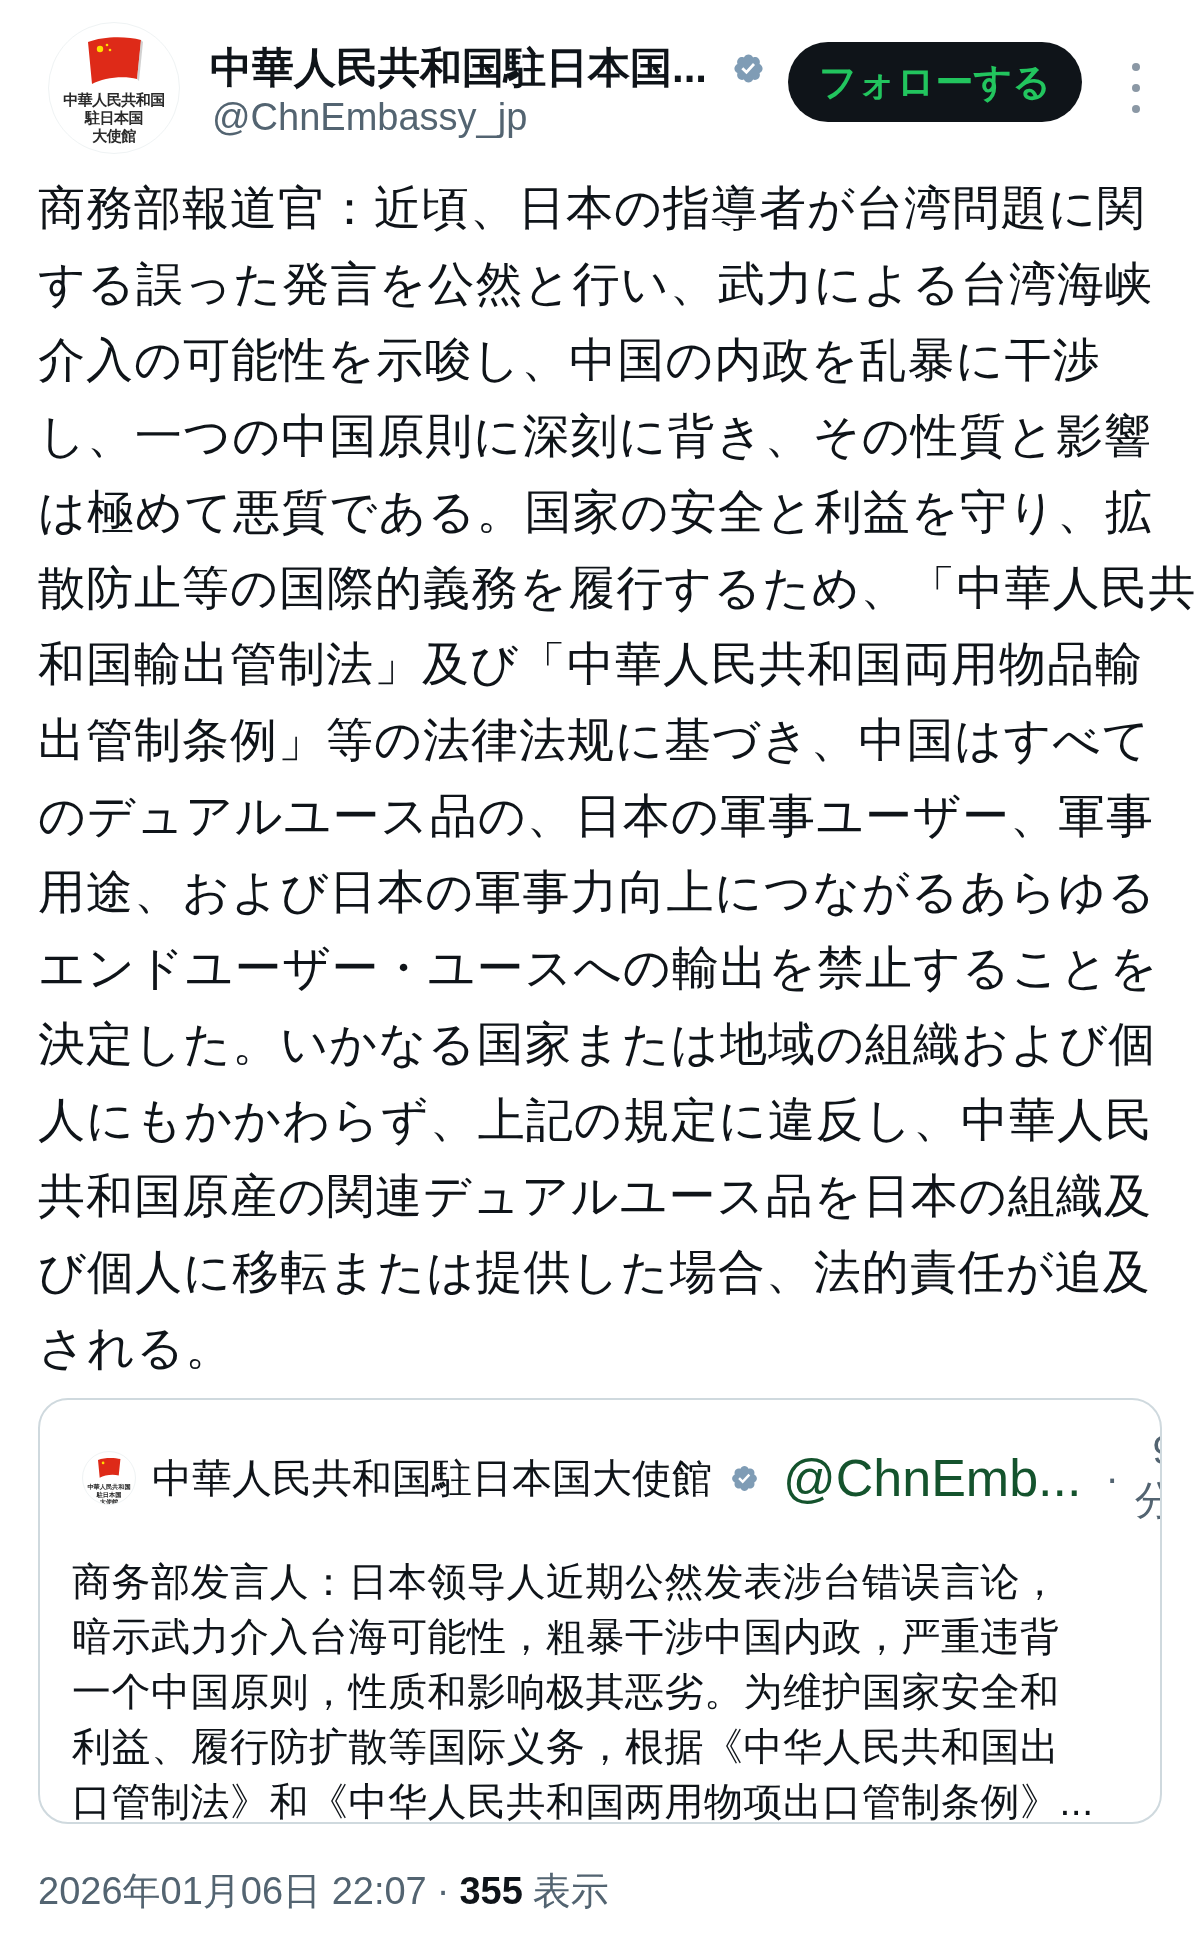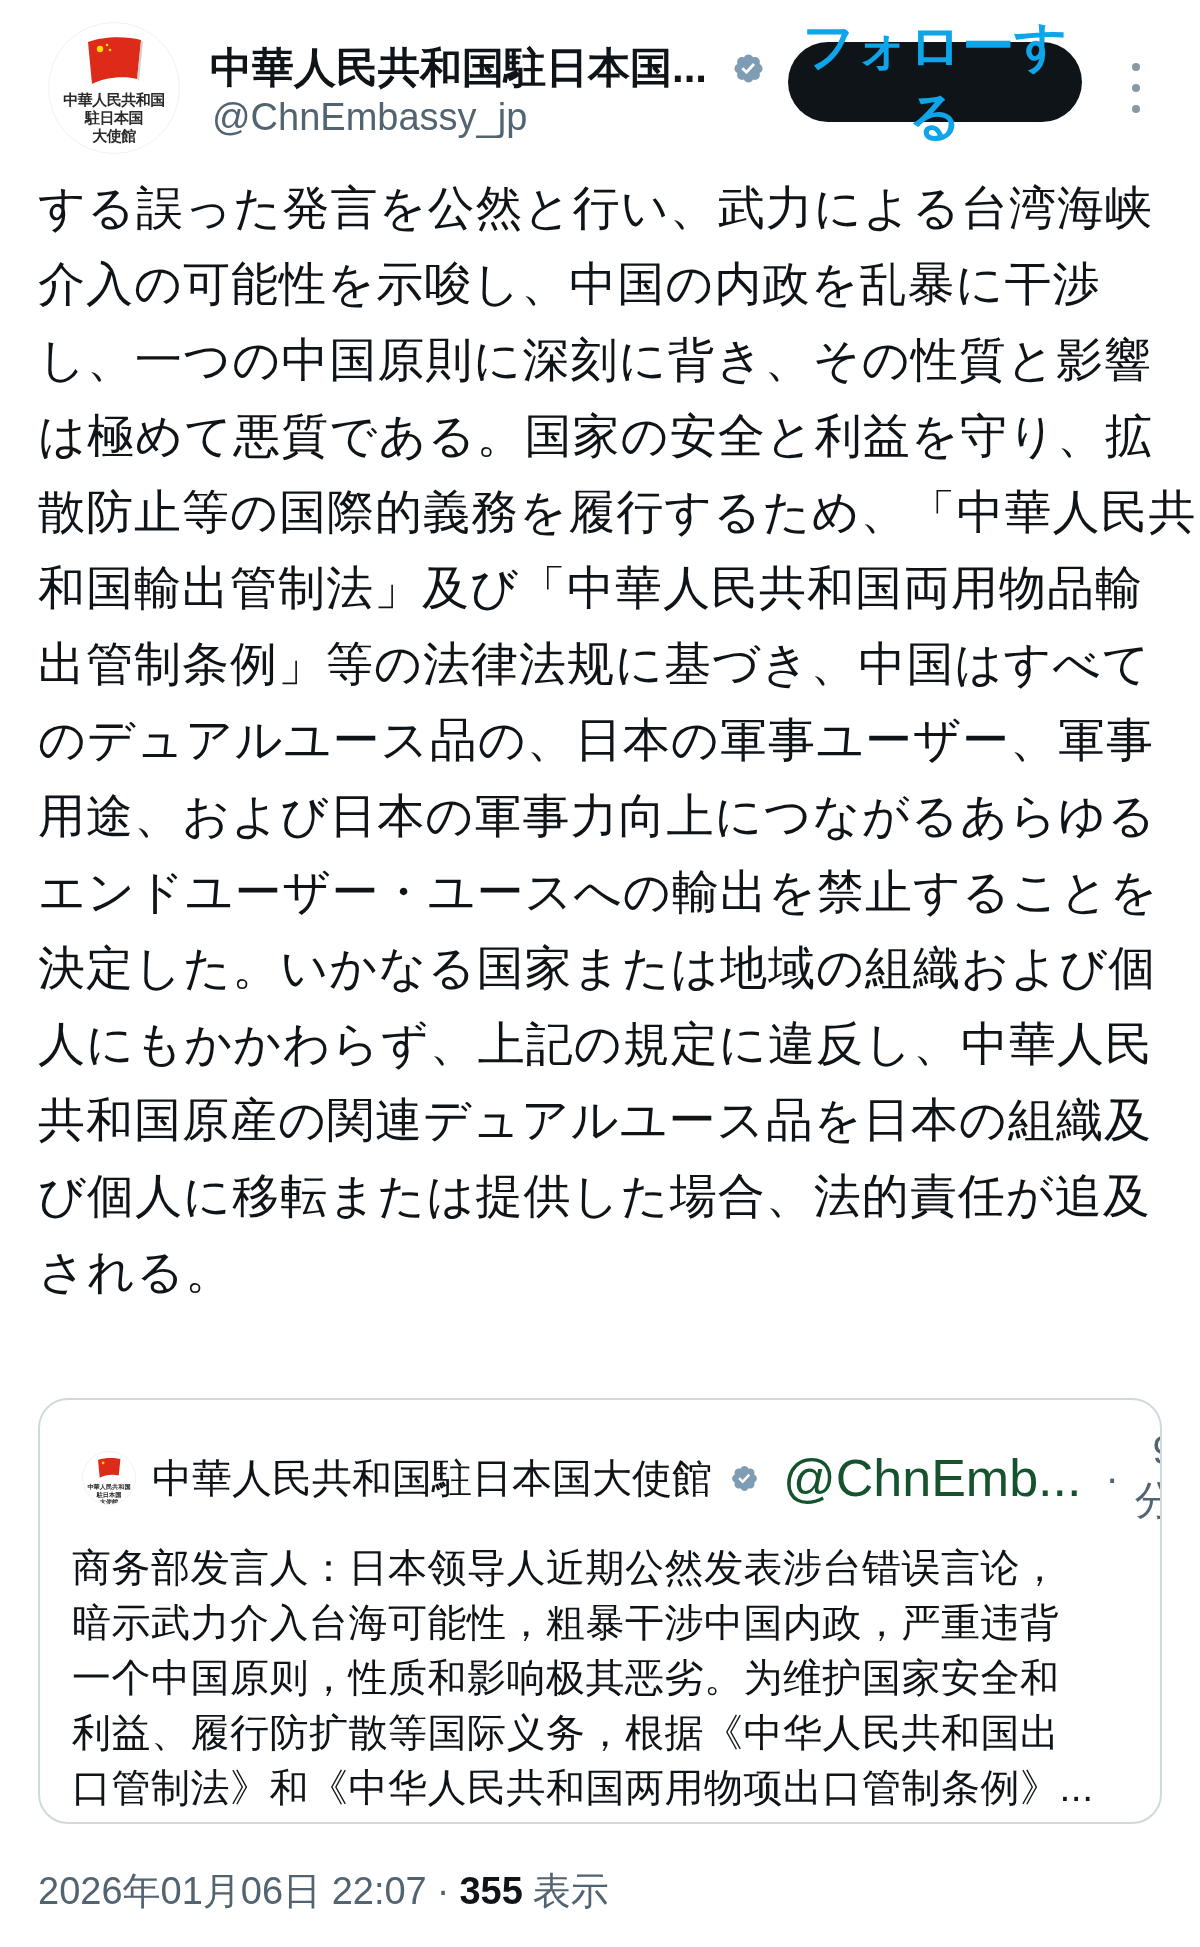--- a/index.html
+++ b/index.html
@@ -19,22 +19,22 @@
   .avatar-main .flag-wrap { margin-top: 12px; }
   .avatar-main .avatar-caption { font-size: 15px; line-height: 18px; font-weight: 600; color: #2a2a2a; letter-spacing: -0.5px; }
 
   .name-row { position: absolute; left: 210px; top: 40px; display: flex; align-items: center; gap: 25px; }
   .display-name { font-size: 42px; font-weight: 700; color: #0f1419; white-space: nowrap; }
   .badge-main { width: 33px; height: 33px; display: inline-block; }
   .handle-main { position: absolute; left: 212px; top: 96px; font-size: 38px; color: #536471; }
 
   .follow-btn {
     position: absolute; left: 788px; top: 42px; width: 294px; height: 80px;
-    background: #0f1419; color: #0ea5e9; border: none; border-radius: 40px;
-    font-size: 52px; font-weight: 700; font-family: inherit;
+    background: #0f1419; color: #22c55e; border: none; border-radius: 40px;
+    font-size: 38px; font-weight: 700; font-family: inherit;
     display: flex; align-items: center; justify-content: center; cursor: pointer;
   }
   .more-btn {
     position: absolute; left: 1112px; top: 58px; width: 48px; height: 60px;
     display: flex; flex-direction: column; align-items: center; justify-content: center; gap: 13px;
     background: transparent; border: none; cursor: pointer; padding: 0;
   }
   .more-btn .dot { width: 8px; height: 8px; border-radius: 50%; background: #8b98a5; }
 
   
@@ -52,21 +52,21 @@
     width: 54px; height: 54px; border-radius: 50%; background: #fff; border: 1px solid #eff3f4;
     box-sizing: border-box; overflow: hidden; text-align: center; flex: 0 0 auto;
   }
   .avatar-quote .flag-wrap { margin-top: 5px; }
   .avatar-quote .avatar-caption { font-size: 6.5px; line-height: 7.5px; font-weight: 600; color: #2a2a2a; transform: scale(0.95); }
   .quote-name { font-size: 40px; font-weight: 400; color: #0f1419; white-space: nowrap; }
   .badge-quote { width: 29px; height: 29px; display: inline-block; margin-left: 2px; }
   .quote-handle { font-size: 52px; color: #14532d; margin-left: 8px; white-space: nowrap; }
   .quote-sep { font-size: 40px; color: #536471; margin-left: 8px; }
   .quote-time { font-size: 40px; color: #536471; text-align: right; }
-  .quote-body { margin-top: 12px; margin-left: 2px; }
+  .quote-body { margin-top: 26px; margin-left: 2px; }
   .quote-line { font-size: 39px; line-height: 55px; color: #0f1419; white-space: nowrap; letter-spacing: 0.5px; }
 
   
   .footer-row { position: absolute; left: 38px; top: 1866px; font-size: 38px; color: #536471; display: flex; align-items: baseline; }
   .footer-date { color: #536471; }
   .footer-sep { margin: 0 10px; color: #536471; }
   .footer-views { color: #0f1419; font-weight: 700; }
   .footer-views-label { color: #536471; margin-left: 10px; }
 </style>
 </head>
@@ -103,20 +103,21 @@
     <span>フォローする</span>
   </button>
 
   <button class="more-btn">
     <span class="dot"></span>
     <span class="dot"></span>
     <span class="dot"></span>
   </button>
 
   <div class="tweet-text">
+    <div class="tweet-line">商務部報道官：近頃、日本の指導者が台湾問題に関</div>
     <div class="tweet-line">する誤った発言を公然と行い、武力による台湾海峡</div>
     <div class="tweet-line">介入の可能性を示唆し、中国の内政を乱暴に干渉</div>
     <div class="tweet-line">し、一つの中国原則に深刻に背き、その性質と影響</div>
     <div class="tweet-line">は極めて悪質である。国家の安全と利益を守り、拡</div>
     <div class="tweet-line">散防止等の国際的義務を履行するため、「中華人民共</div>
     <div class="tweet-line">和国輸出管制法」及び「中華人民共和国両用物品輸</div>
     <div class="tweet-line">出管制条例」等の法律法规に基づき、中国はすべて</div>
     <div class="tweet-line">のデュアルユース品の、日本の軍事ユーザー、軍事</div>
     <div class="tweet-line">用途、および日本の軍事力向上につながるあらゆる</div>
     <div class="tweet-line">エンドユーザー・ユースへの輸出を禁止することを</div>

